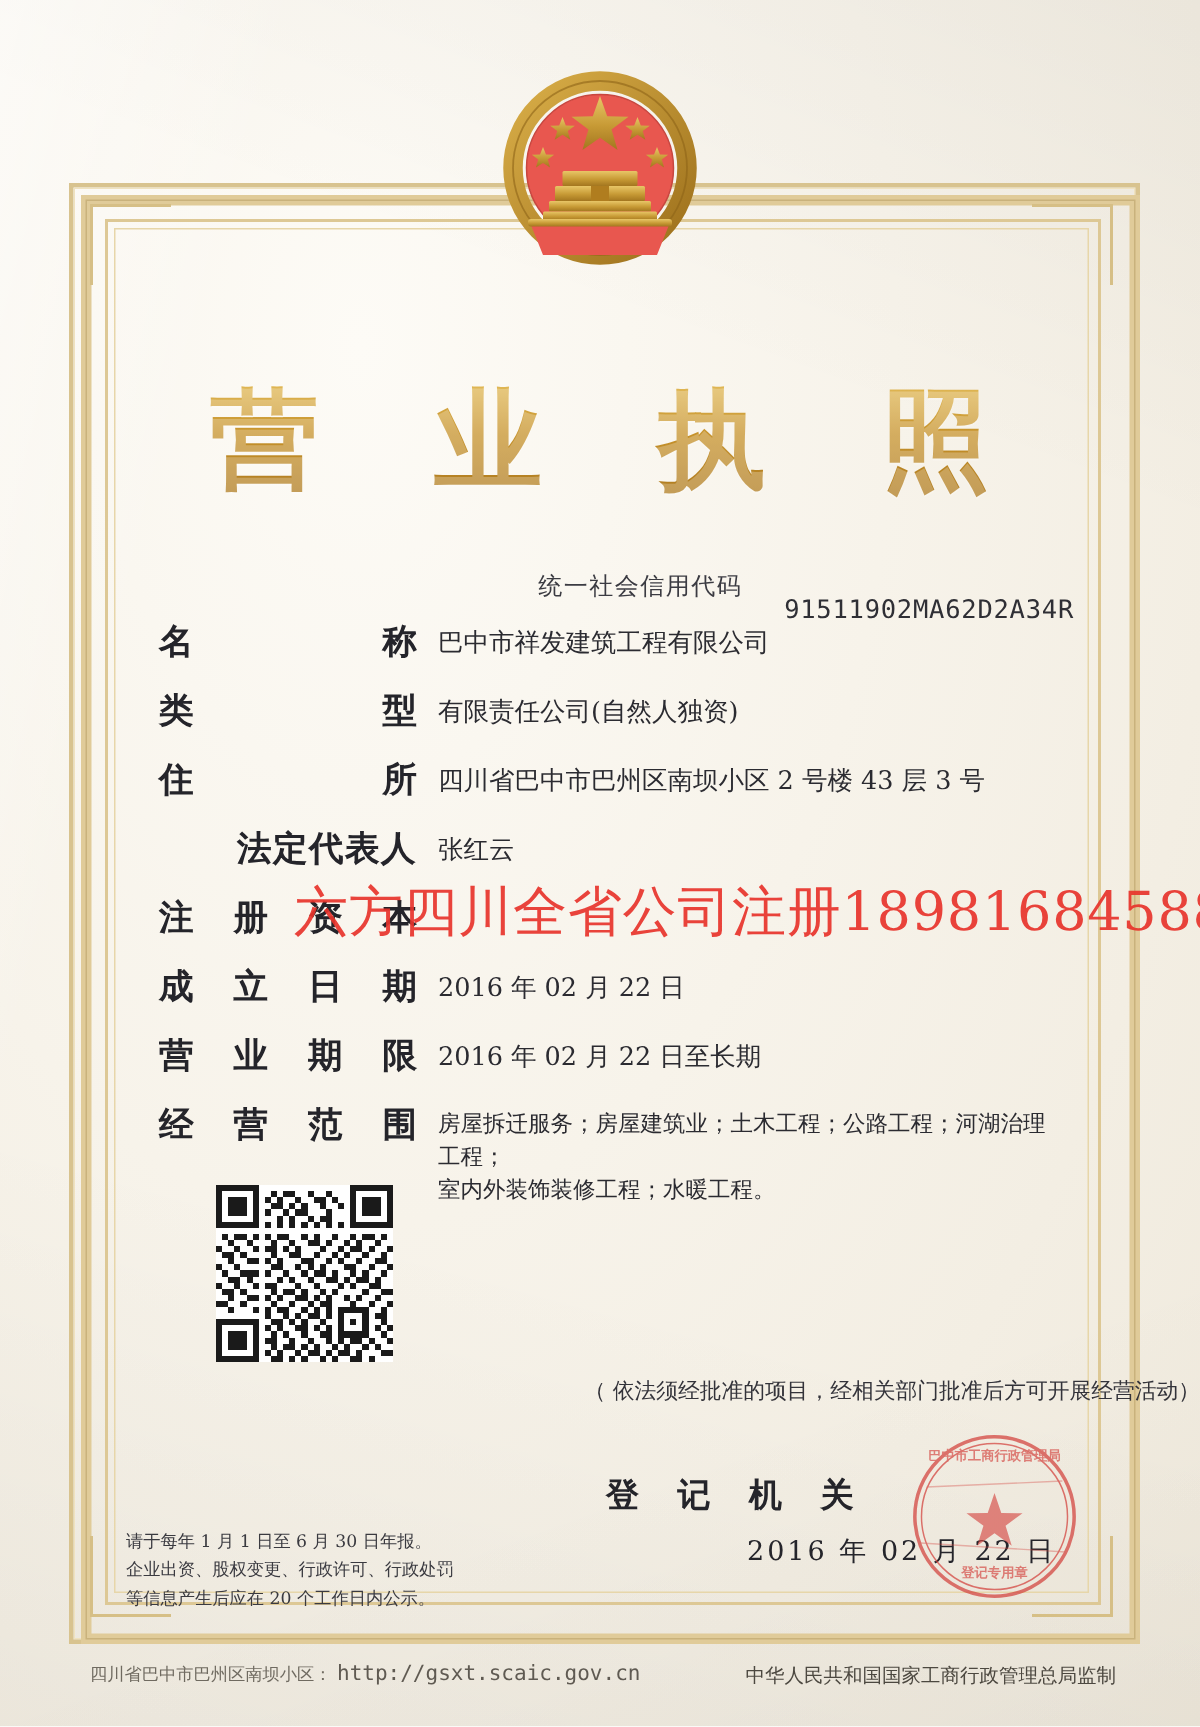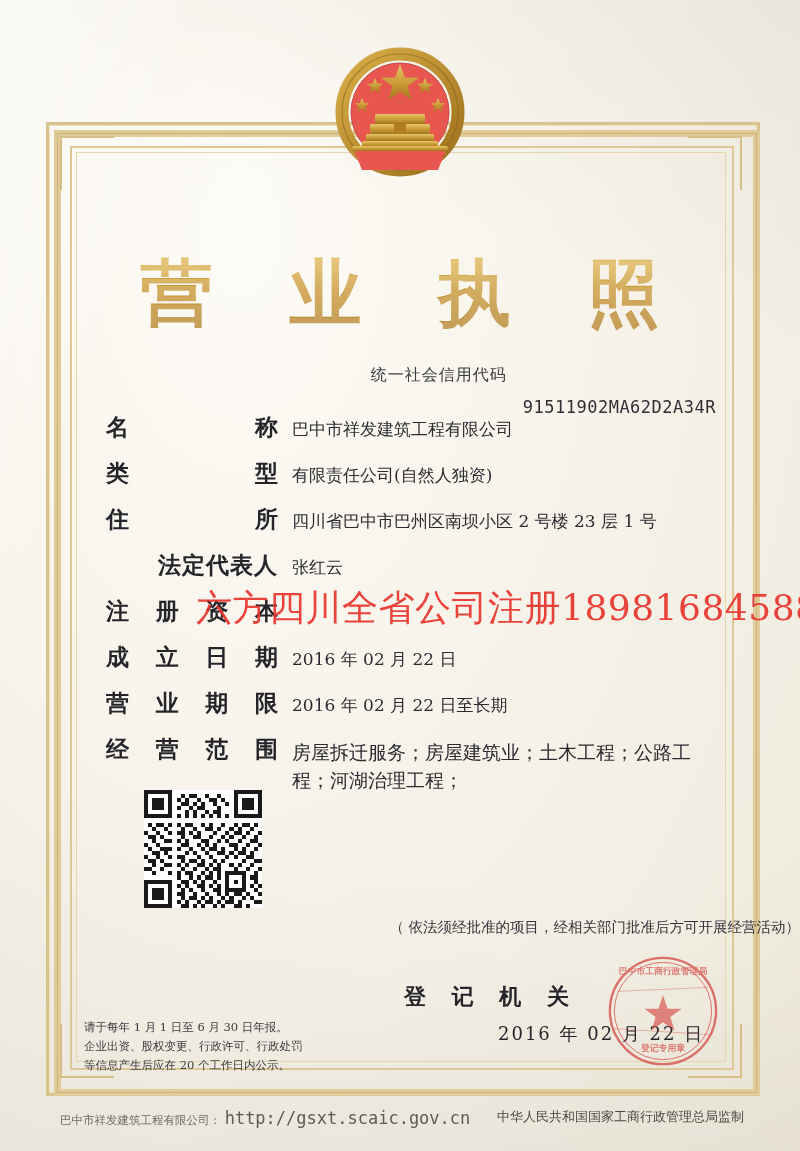--- a/index.html
+++ b/index.html
@@ -113,22 +113,22 @@
     text-shadow: 0 1px 0 rgba(255,255,255,0.25);
     margin-top: 20px;
   }
 
   
   .code-line {
     position: absolute;
     right: 84px;
     top: 365px;
     display: flex;
-    align-items: flex-start;
-    gap: 16px;
+    align-items: center;
+    gap: 28px;
     color: #3b3b42;
   }
   .code-label {
     font-family: "DejaVu Serif", "Liberation Serif", serif;
     font-size: 16px;
     letter-spacing: 1px;
   }
   .code-value {
     font-family: "DejaVu Sans Mono", "Liberation Mono", monospace;
     font-size: 17px;
@@ -165,21 +165,21 @@
   }
   .row-label span { display: inline-block; }
   .row-value {
     flex: 1;
     font-family: "DejaVu Serif", "Liberation Serif", serif;
     font-size: 17px;
     color: #2b2b31;
     line-height: 1.45;
     padding-top: 5px;
   }
-  .row-value.small { font-size: 19px; }
+  .row-value.small { font-size: 15px; }
   .row-value .l2 { display: block; }
 
   
   .red-overlay {
     position: absolute;
     left: 196px;
     top: 584px;
     font-family: "DejaVu Serif", "Liberation Serif", serif;
     font-size: 36px;
     color: #e8342c;
@@ -256,21 +256,21 @@
   .footer-left {
     position: absolute;
     left: 60px;
     top: 1108px;
     font-family: "DejaVu Serif", "Liberation Serif", serif;
     font-size: 11.5px;
     color: #6f6a60;
   }
   .footer-left .url {
     font-family: "DejaVu Sans Mono", "Liberation Mono", monospace;
-    font-size: 17px;
+    font-size: 14px;
     color: #5f5a52;
   }
   .footer-right {
     position: absolute;
     right: 56px;
     top: 1108px;
     font-family: "DejaVu Serif", "Liberation Serif", serif;
     font-size: 13px;
     color: #4c4840;
   }
@@ -358,21 +358,21 @@
         <span>型</span>
       </div>
       <div class="row-value">有限责任公司(自然人独资)</div>
     </div>
 
     <div class="row">
       <div class="row-label">
         <span>住</span>
         <span>所</span>
       </div>
-      <div class="row-value">四川省巴中市巴州区南坝小区 2 号楼 23 层 1 号</div>
+      <div class="row-value">四川省巴中市巴州区南坝小区 2 号楼 43 层 3 号</div>
     </div>
 
     <div class="row">
       <div class="row-label" style="justify-content:flex-end;letter-spacing:1px;">
         <span>法定代表人</span>
       </div>
       <div class="row-value">张红云</div>
     </div>
 
     <div class="row">
@@ -407,20 +407,21 @@
 
     <div class="row">
       <div class="row-label">
         <span>经</span>
         <span>营</span>
         <span>范</span>
         <span>围</span>
       </div>
       <div class="row-value small">
         <span class="l2">房屋拆迁服务；房屋建筑业；土木工程；公路工程；河湖治理工程；</span>
+        <span class="l2">室内外装饰装修工程；水暖工程。</span>
       </div>
     </div>
 
   </div>
 
   <div class="red-overlay">六方四川全省公司注册18981684588</div>
 
   <div class="qr">
     <svg viewBox="0 0 29 29" width="118" height="118" shape-rendering="crispEdges">
       <rect width="29" height="29" fill="#ffffff"></rect>
@@ -687,17 +688,17 @@
     </svg>
   </div>
 
   <div class="reminder">
     <div>请于每年 1 月 1 日至 6 月 30 日年报。</div>
     <div>企业出资、股权变更、行政许可、行政处罚</div>
     <div>等信息产生后应在 20 个工作日内公示。</div>
   </div>
 
   <div class="footer-left">
-    <span>巴中市祥发建筑工程有限公司：</span>
+    <span>四川省巴中市巴州区南坝小区：</span>
     <span class="url">http://gsxt.scaic.gov.cn</span>
   </div>
   <div class="footer-right">中华人民共和国国家工商行政管理总局监制</div>
 </div>
 
 </body></html>

